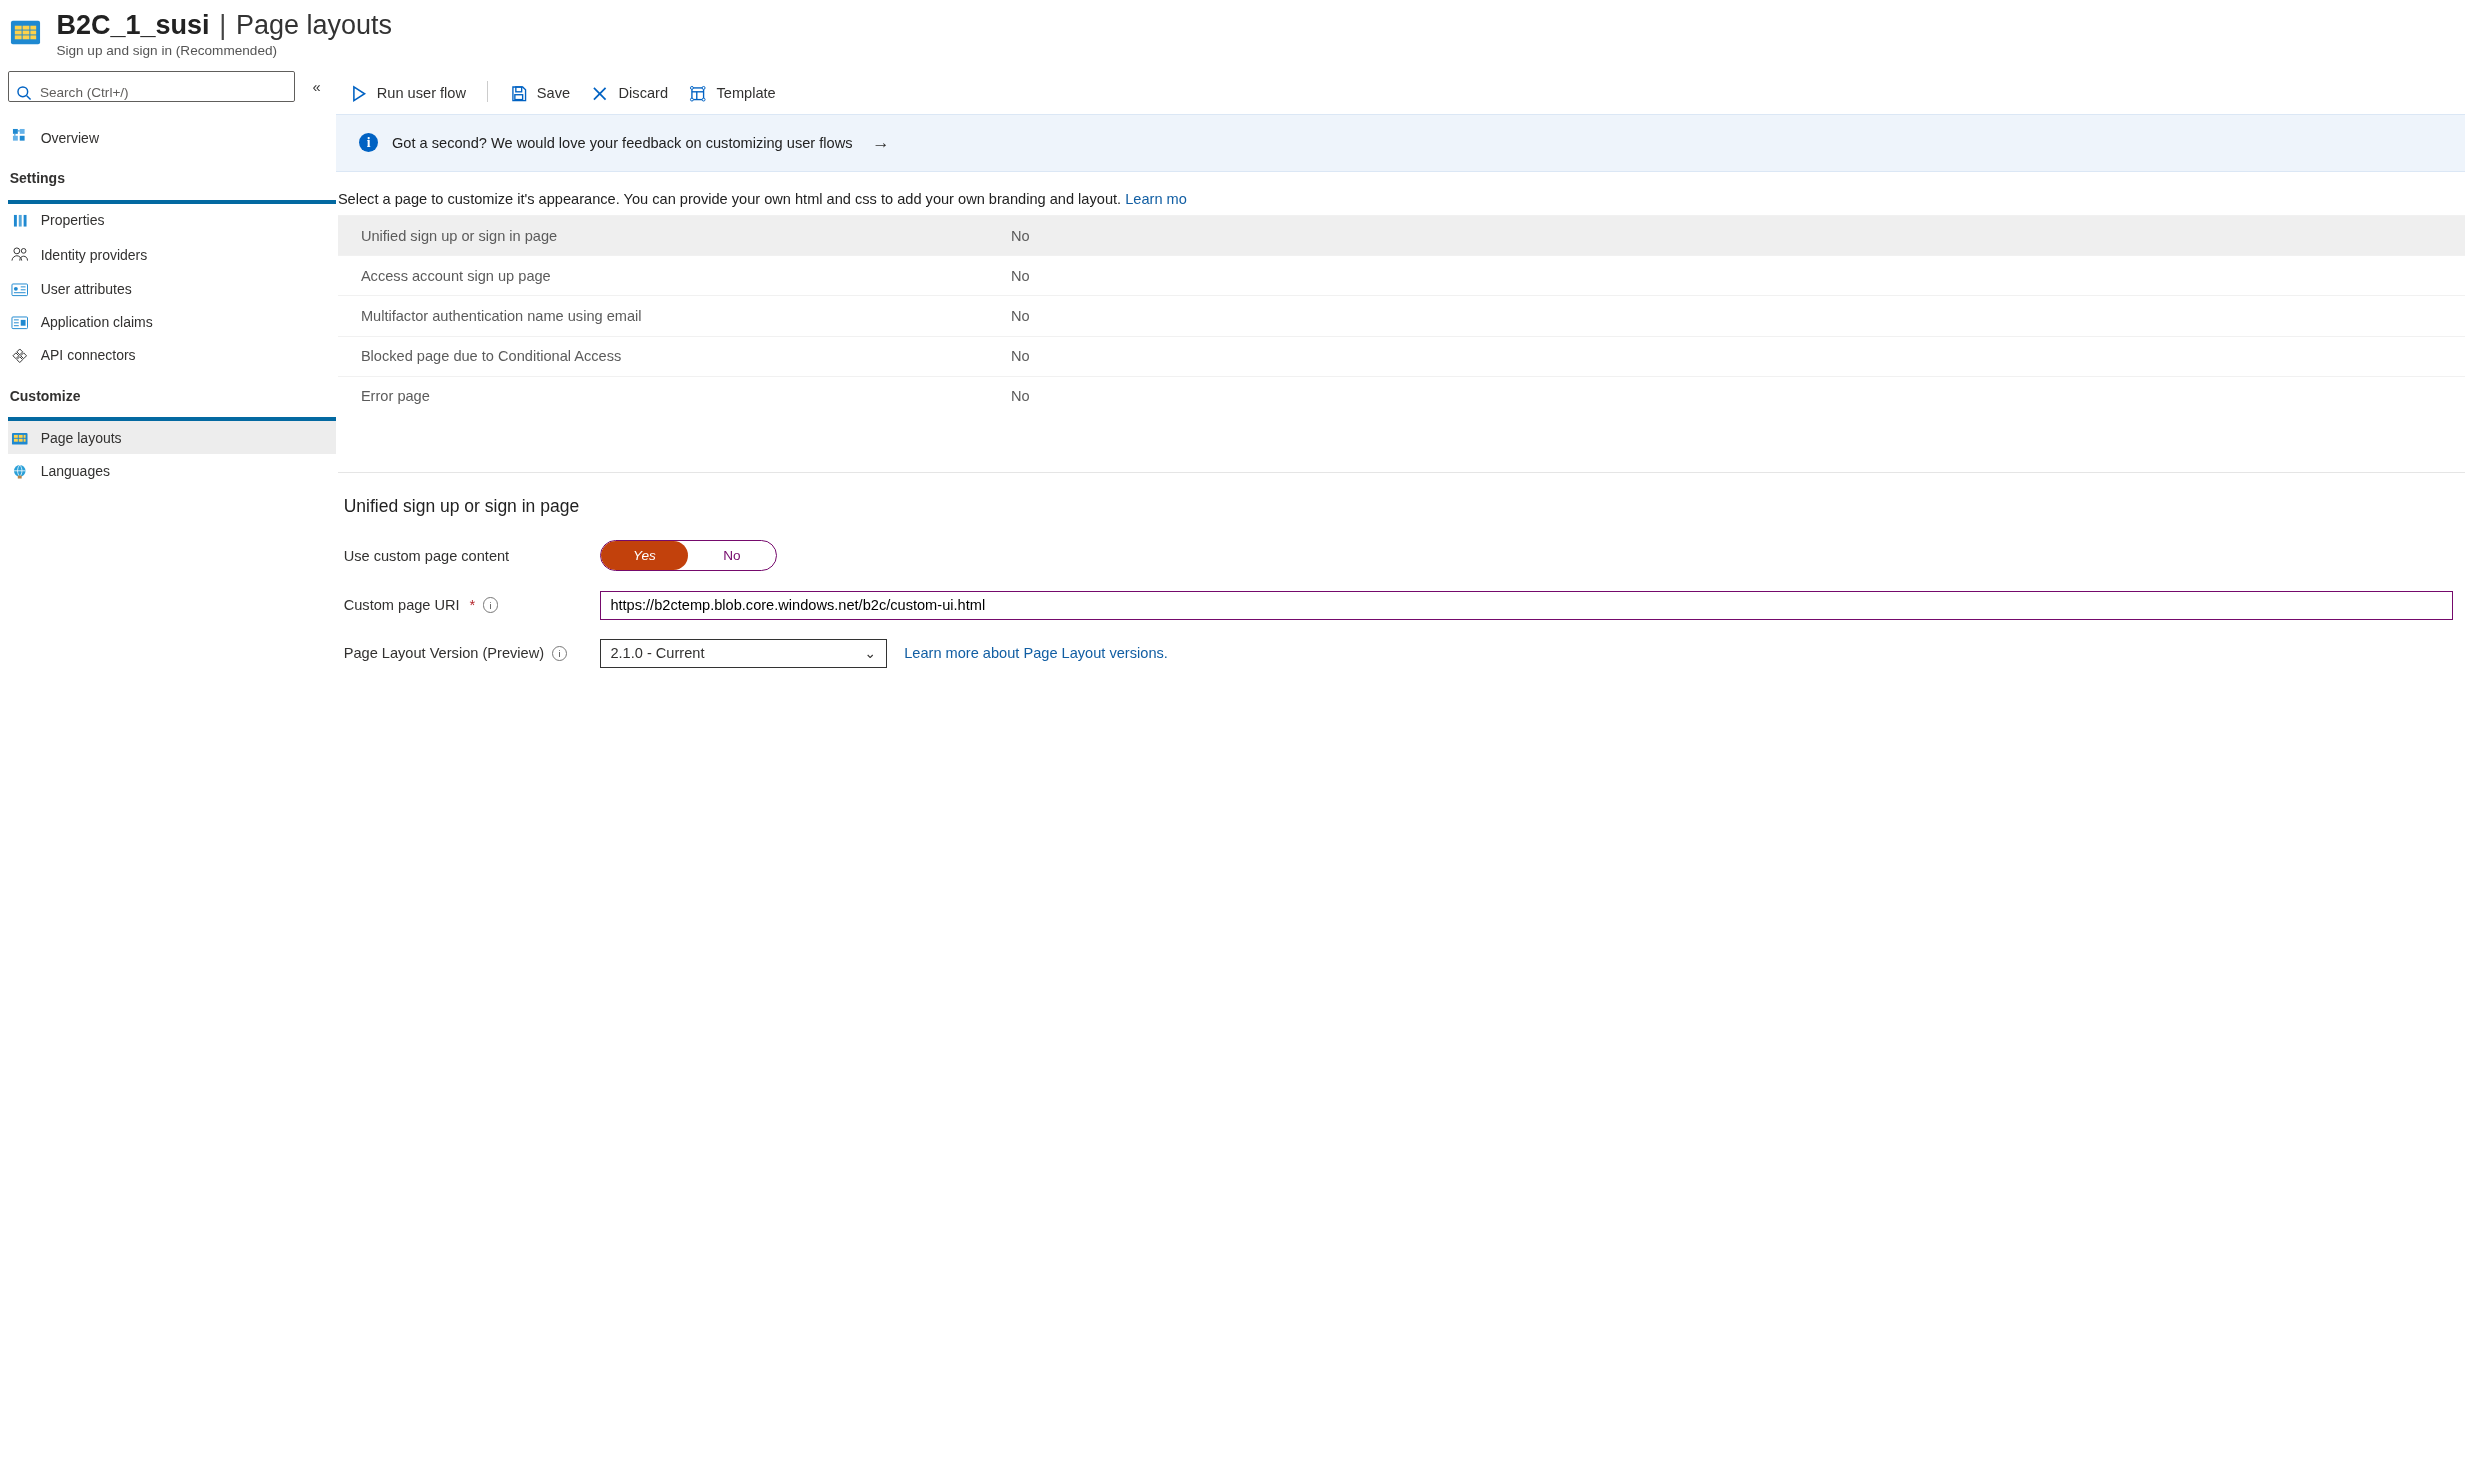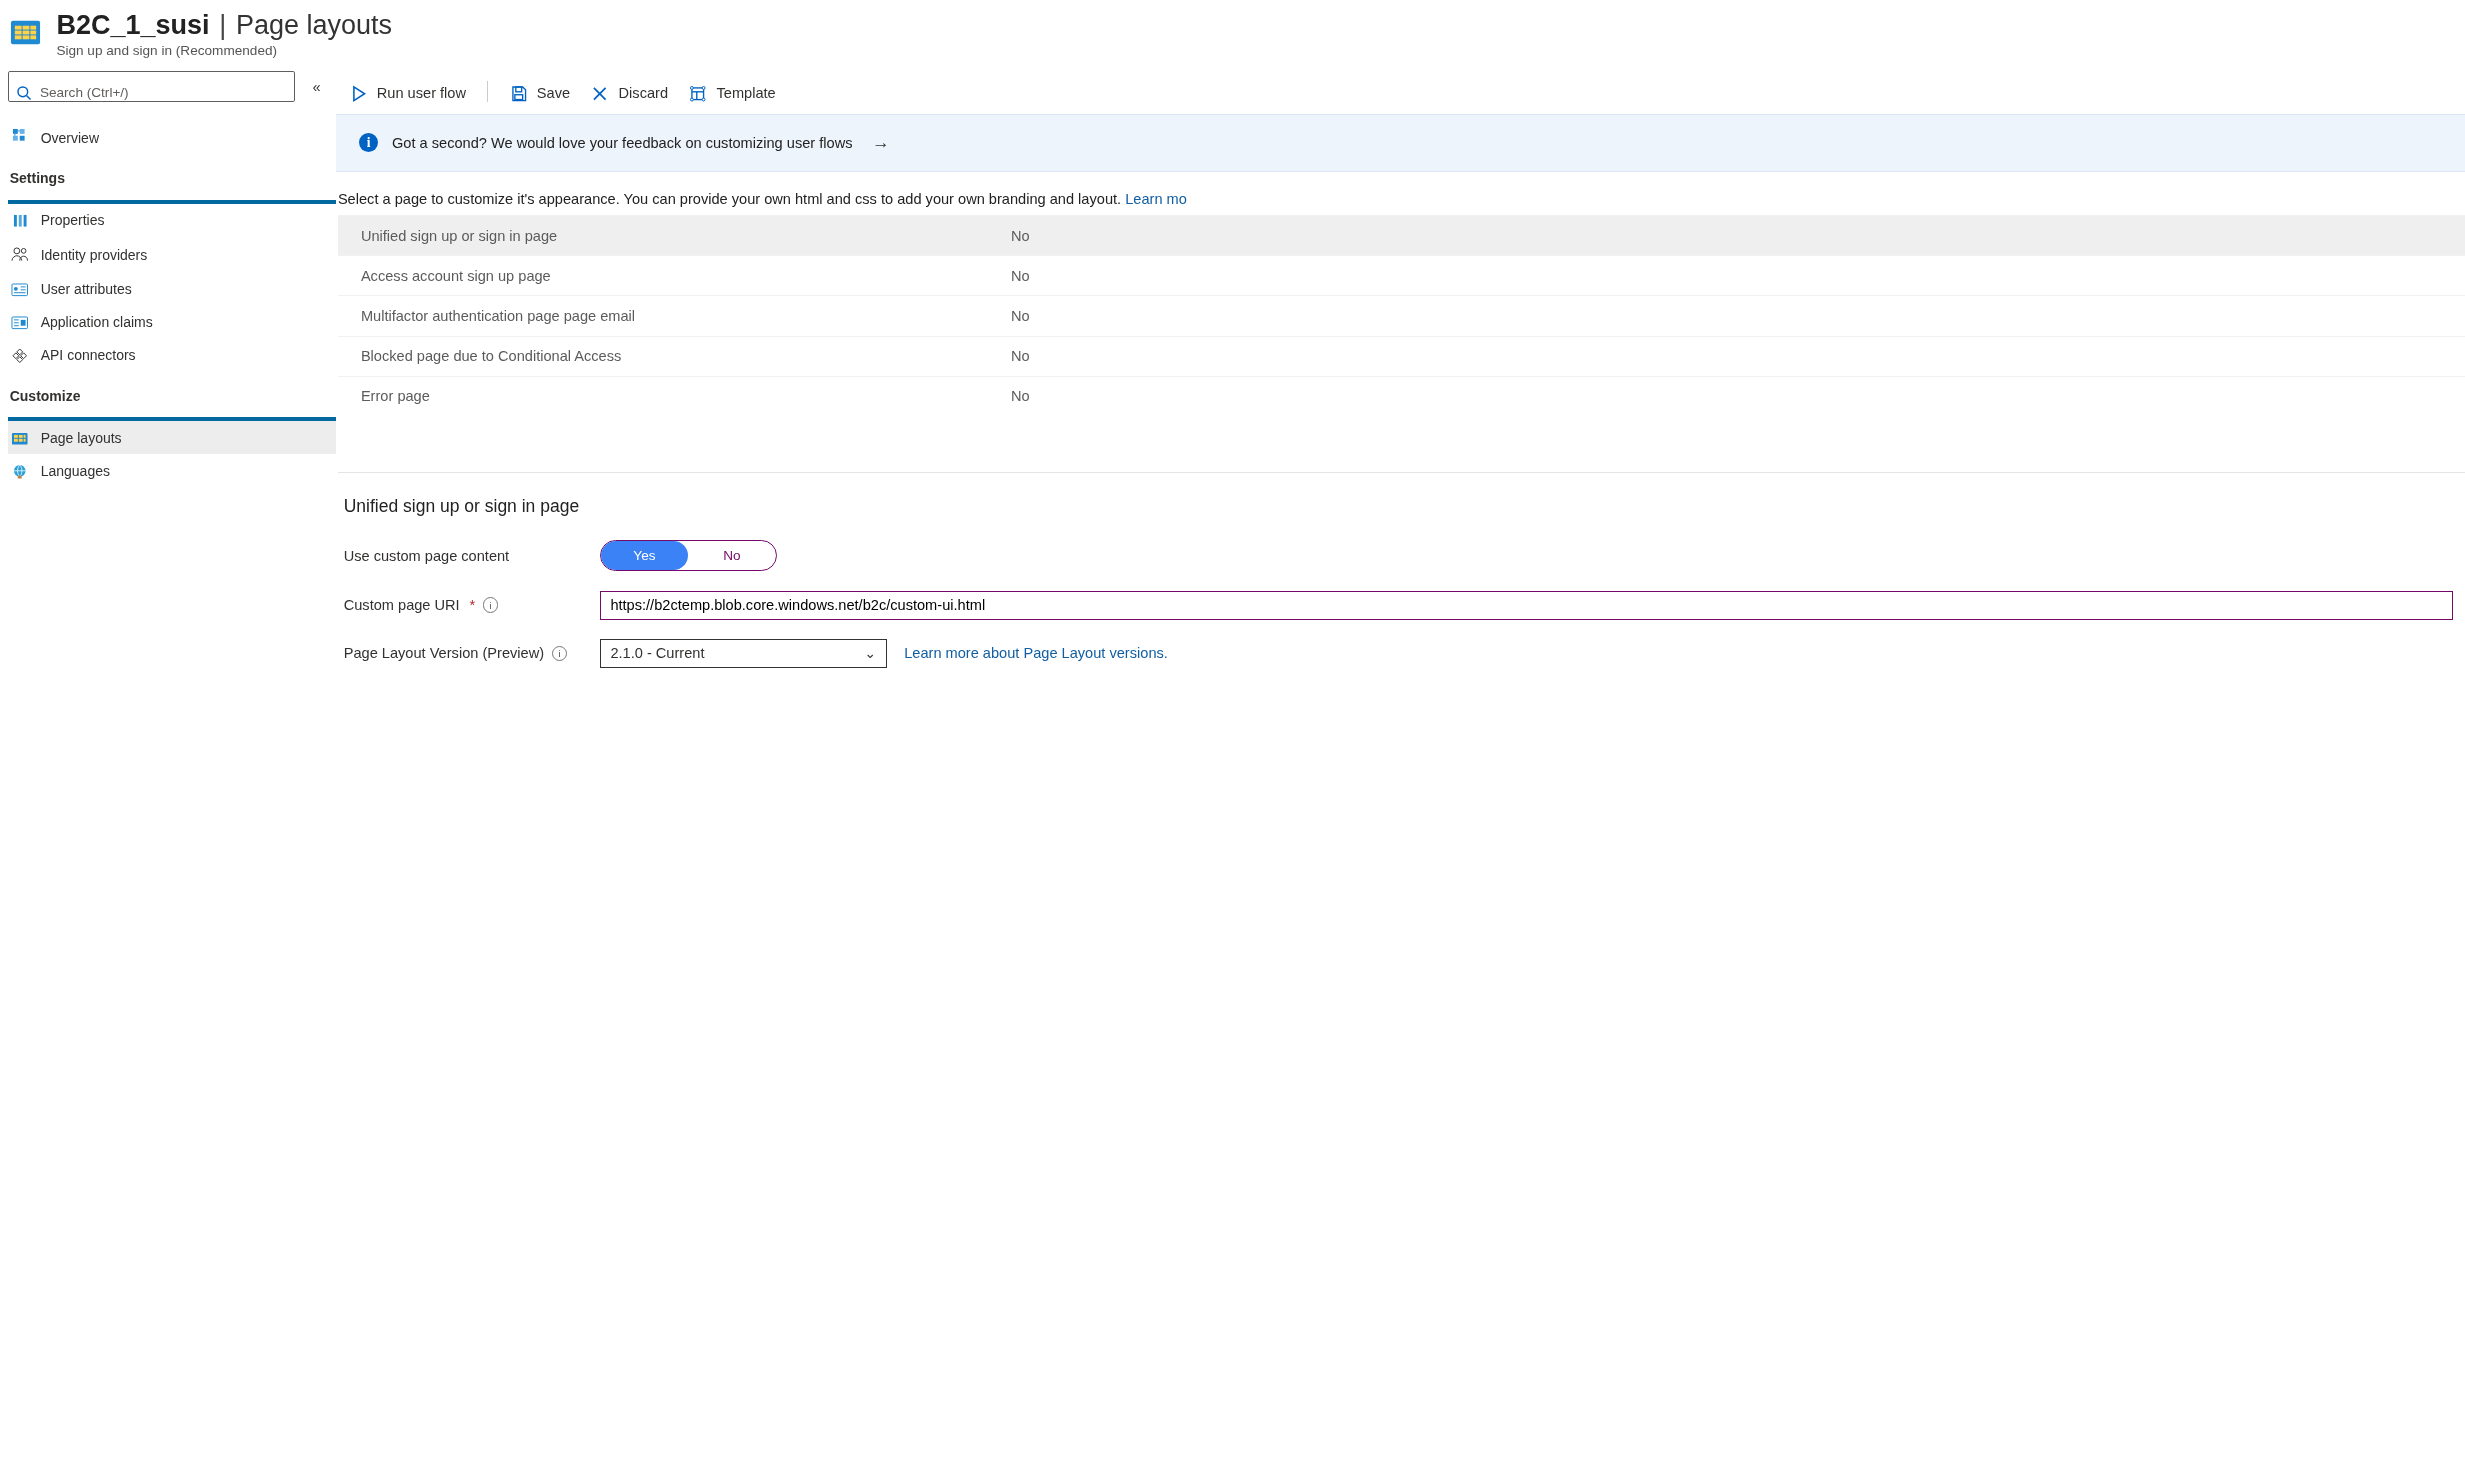--- a/index.html
+++ b/index.html
@@ -66,21 +66,21 @@
 
   .detail-block { padding: 0 11.6px 0 5.8px; }
   .detail-title { font-size: 17.5px; color: #222; margin: 0 0 13.6px 0; }
   .form-row { display: flex; align-items: center; padding: 9.7px 0; font-size: 14.6px; }
   .form-label { flex: 0 0 256px; display: flex; align-items: center; gap: 7.8px; }
   .req { color: #b4262c; margin-left: 1.9px; }
   .info-circ { display: inline-flex; width: 15.5px; height: 15.5px; border: 1px solid #777; border-radius: 50%; align-items: center; justify-content: center; font-size: 9.7px; color: #555; }
 
   .toggle-pill { width: 177px; height: 31px; border: 1px solid #750a6c; border-radius: 19.4px; display: flex; overflow: hidden; }
   .toggle-half { flex: 1; display: flex; align-items: center; justify-content: center; font-size: 13.6px; cursor: pointer; }
-  .toggle-on  { background: #3b82f6; color: #fff; border-radius: 19.4px; }
+  .toggle-on  { background: #c2410c; color: #fff; border-radius: 19.4px; font-style: italic; }
   .toggle-off { color: #750a6c; }
 
   .text-input { flex: 1; height: 29px; border: 1px solid #750a6c; padding: 0 9.7px; font-size: 14.6px; outline: none; }
   .select-box { width: 287px; height: 29px; border: 1px solid #333; padding: 0 9.7px; font-size: 14.6px; display: flex; align-items: center; justify-content: space-between; cursor: pointer; }
   .select-box .chev { font-size: 13.6px; }
   .link-blue { color: #115ea3; font-size: 14.6px; cursor: pointer; margin-left: 17.5px; }
 </style>
 </head>
 <body>
 
@@ -287,21 +287,21 @@
           <div id="layout-rows">
               <div class="layout-row selected">
                 <div class="col-a">Unified sign up or sign in page</div>
                 <div class="col-b">No</div>
               </div>
               <div class="layout-row">
                 <div class="col-a">Access account sign up page</div>
                 <div class="col-b">No</div>
               </div>
               <div class="layout-row">
-                <div class="col-a">Multifactor authentication page page email</div>
+                <div class="col-a">Multifactor authentication name using email</div>
                 <div class="col-b">No</div>
               </div>
               <div class="layout-row">
                 <div class="col-a">Blocked page due to Conditional Access</div>
                 <div class="col-b">No</div>
               </div>
               <div class="layout-row">
                 <div class="col-a">Error page</div>
                 <div class="col-b">No</div>
               </div>

